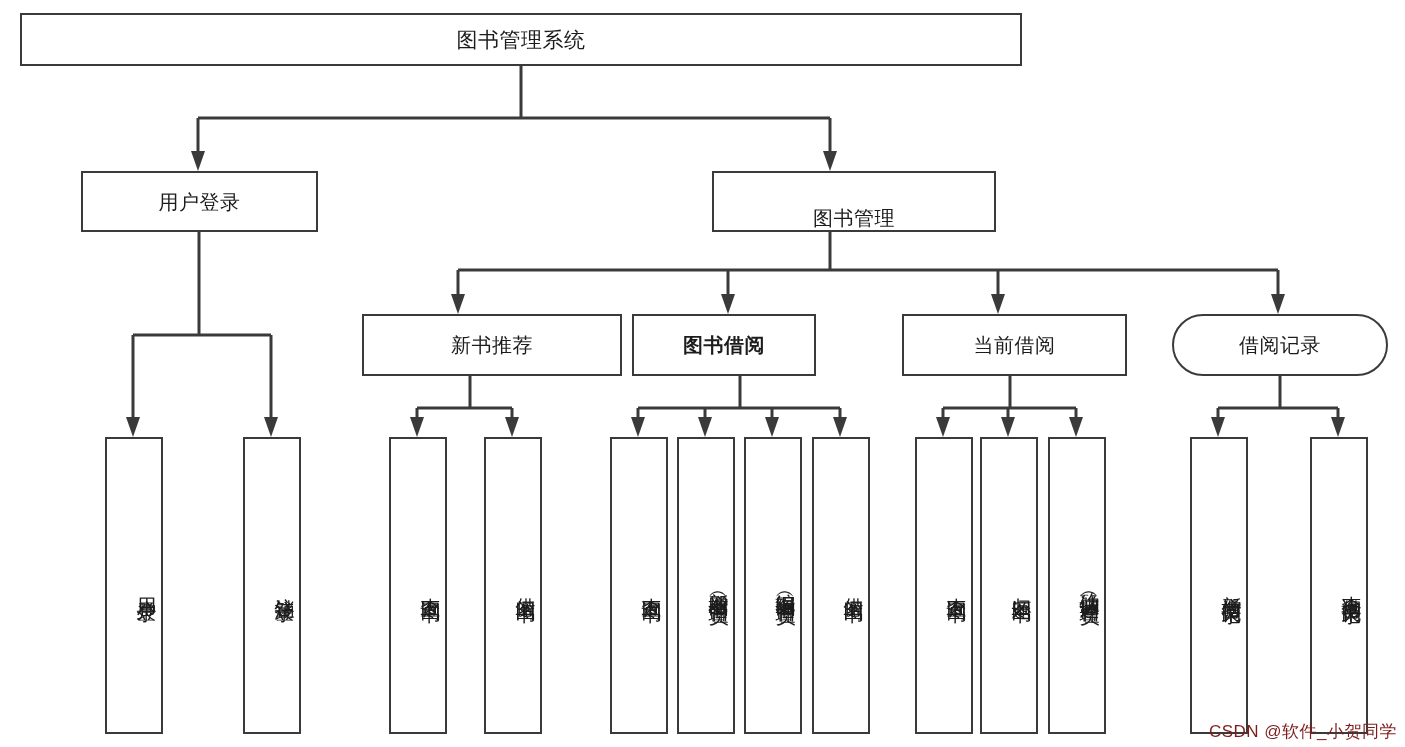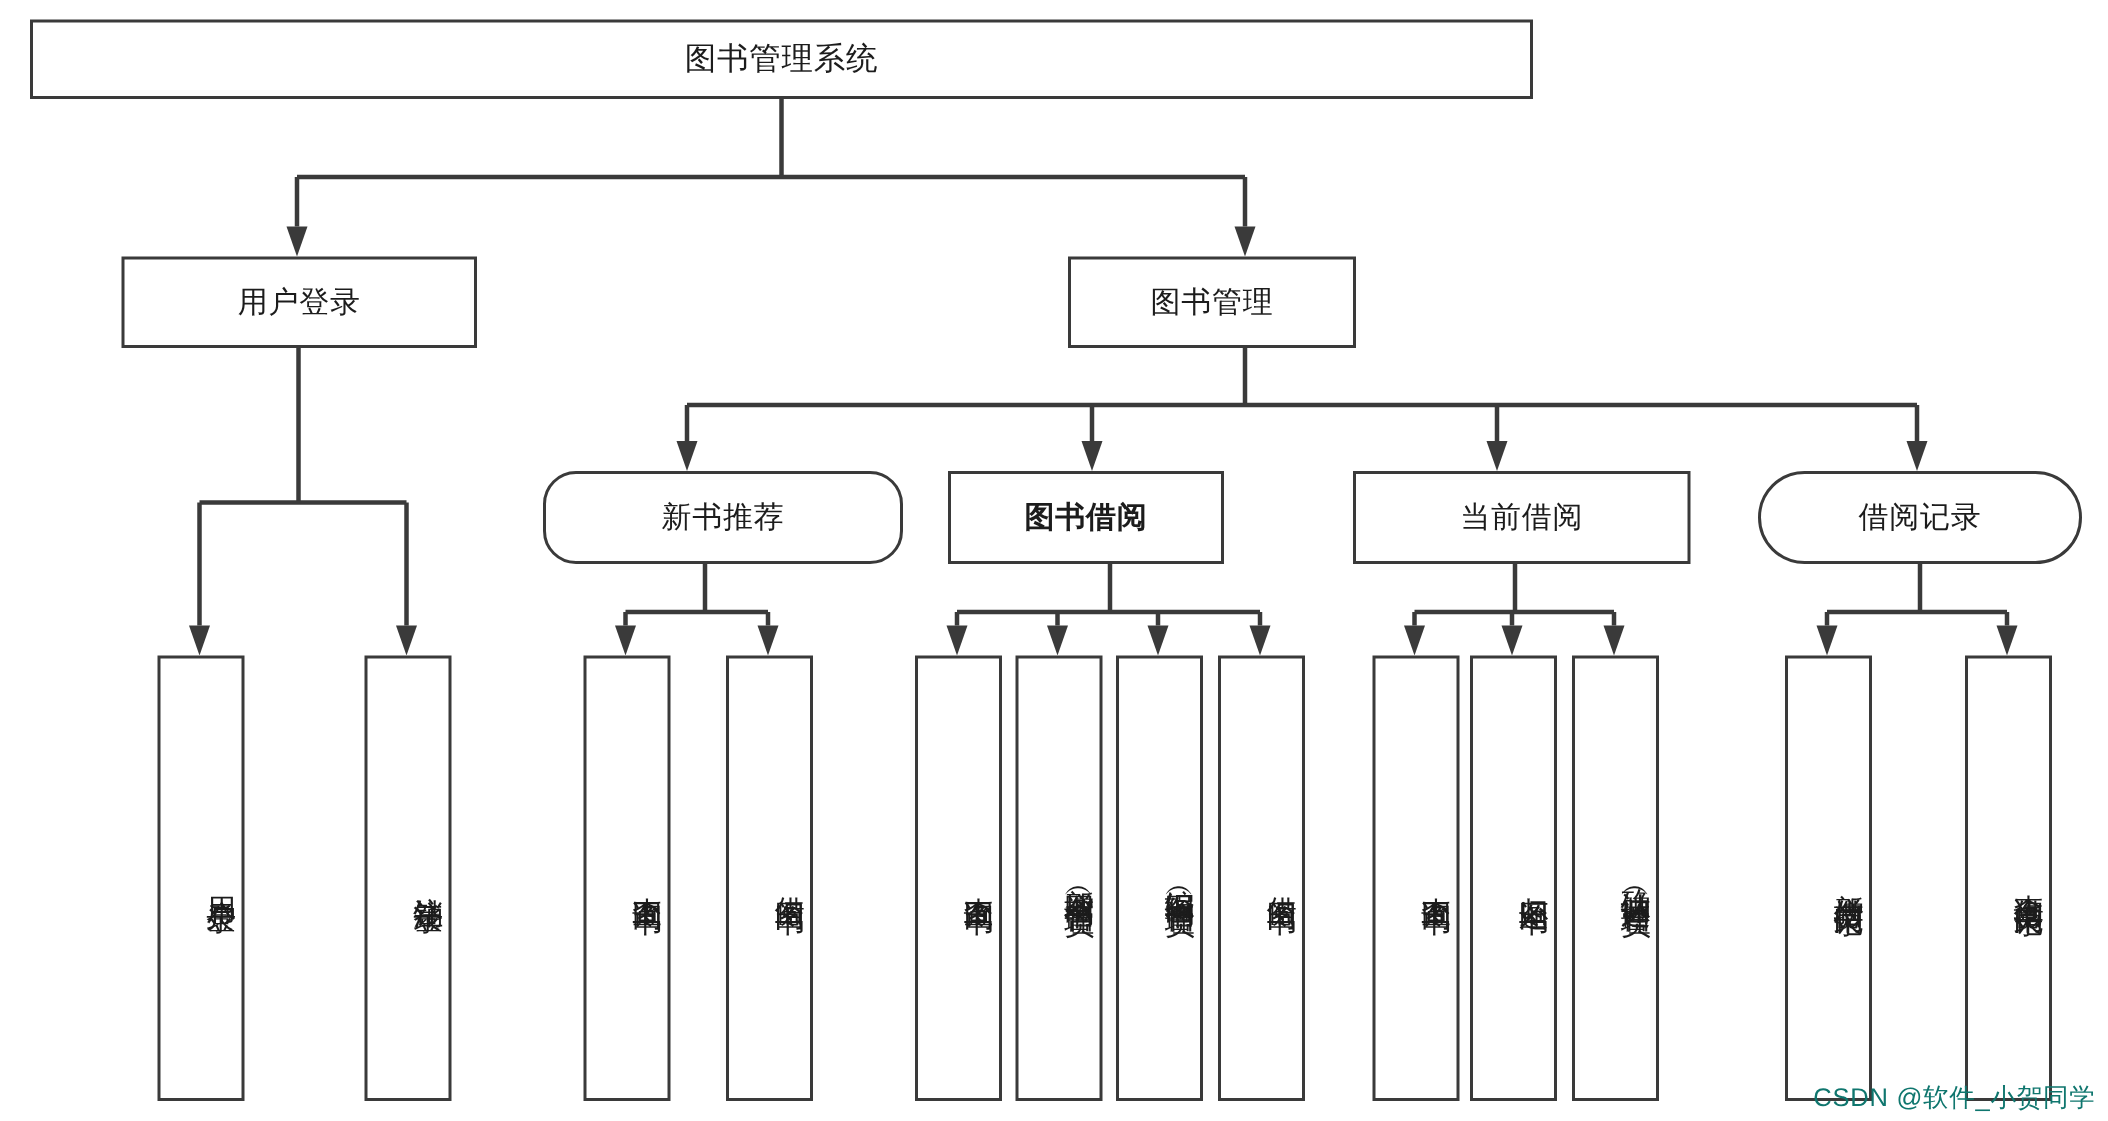--- a/index.html
+++ b/index.html
@@ -57,21 +57,21 @@
     white-space: nowrap;
   }
   .node.root {
     font-size: 21px;
   }
   #watermark {
     position: absolute;
     right: 8px;
     bottom: 4px;
     font-size: 17px;
-    color: #0f766e;
+    color: #7f1d1d;
     letter-spacing: 0.5px;
     white-space: nowrap;
     pointer-events: none;
   }
 </style>
 </head>
 <body>
 
 <div id="canvas">
 
@@ -135,24 +135,24 @@
   </svg>
 
   <div class="node horiz root" id="node-root" style="left: 20px; top: 13px; width: 1002px; height: 53px; text-align: right;">
     <span>图书管理系统</span>
   </div>
 
   <div id="node-layer">
       <div class="node horiz" style="left: 81px; top: 171px; width: 237px; height: 61px;">
         <span>用户登录</span>
       </div>
-      <div class="node horiz" style="left: 712px; top: 171px; width: 192px; height: 61px;">
+      <div class="node horiz" style="left: 712px; top: 171px; width: 284px; height: 61px; align-items: flex-end;">
         <span>图书管理</span>
       </div>
-      <div class="node horiz" style="left: 362px; top: 314px; width: 240px; height: 62px; border-radius: 22px;">
+      <div class="node horiz" style="left: 362px; top: 314px; width: 260px; height: 62px;">
         <span>新书推荐</span>
       </div>
       <div class="node horiz" style="left: 632px; top: 314px; width: 184px; height: 62px; font-weight: bold;">
         <span>图书借阅</span>
       </div>
       <div class="node horiz" style="left: 902px; top: 314px; width: 225px; height: 62px;">
         <span>当前借阅</span>
       </div>
       <div class="node horiz" style="left: 1172px; top: 314px; width: 216px; height: 62px; border-radius: 31px;">
         <span>借阅记录</span>

